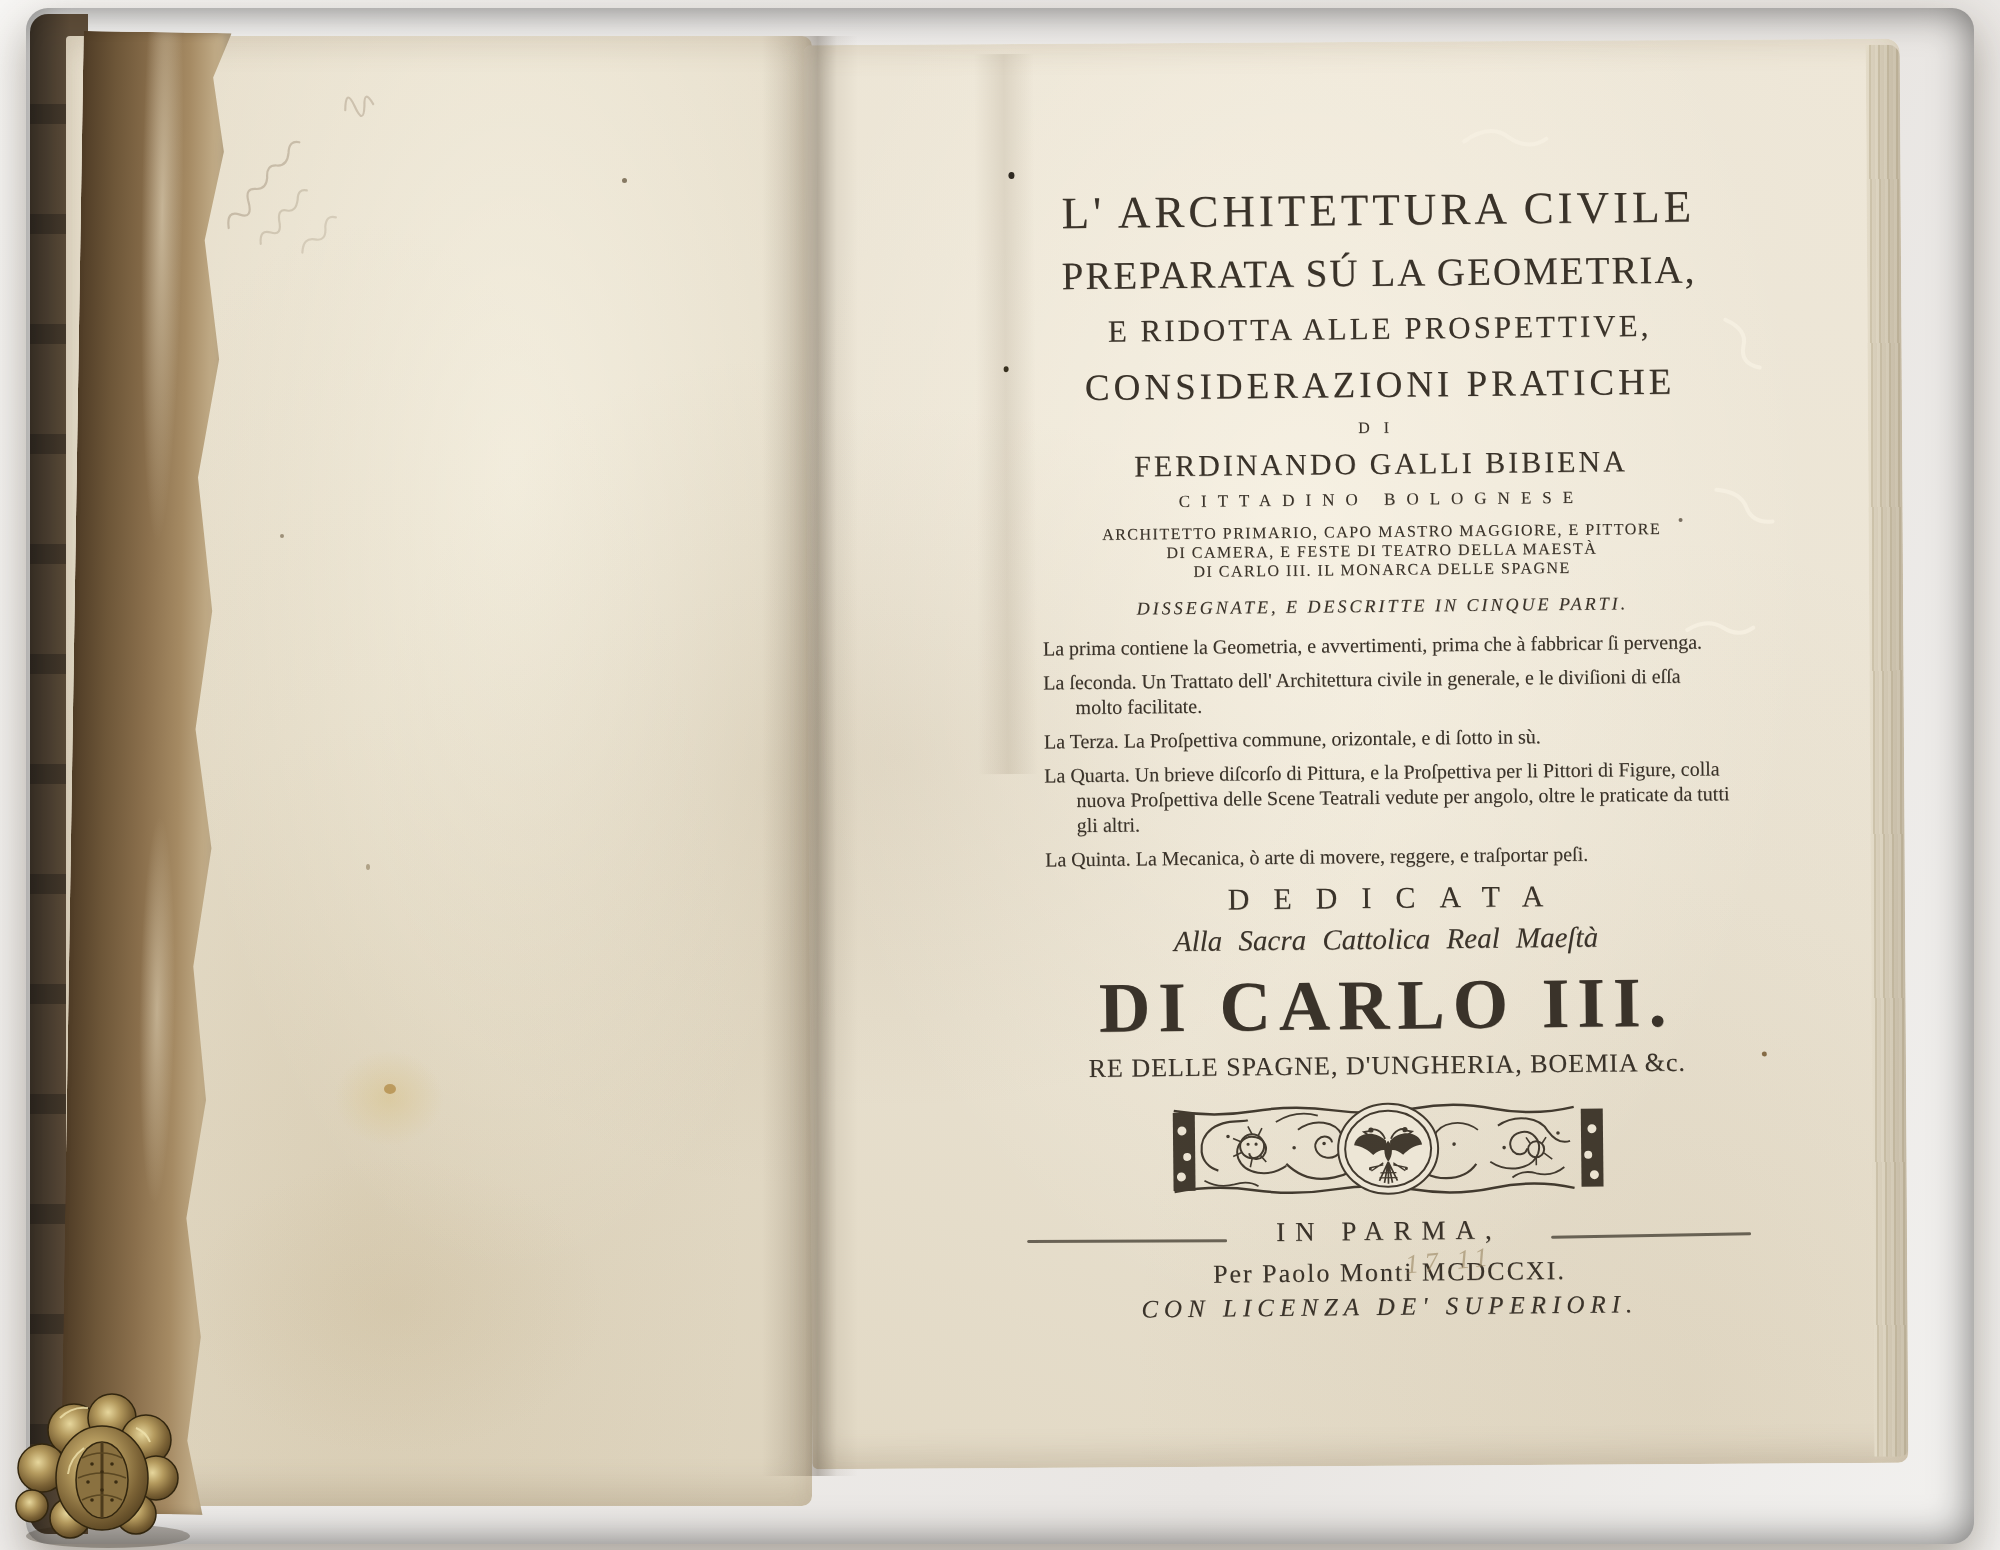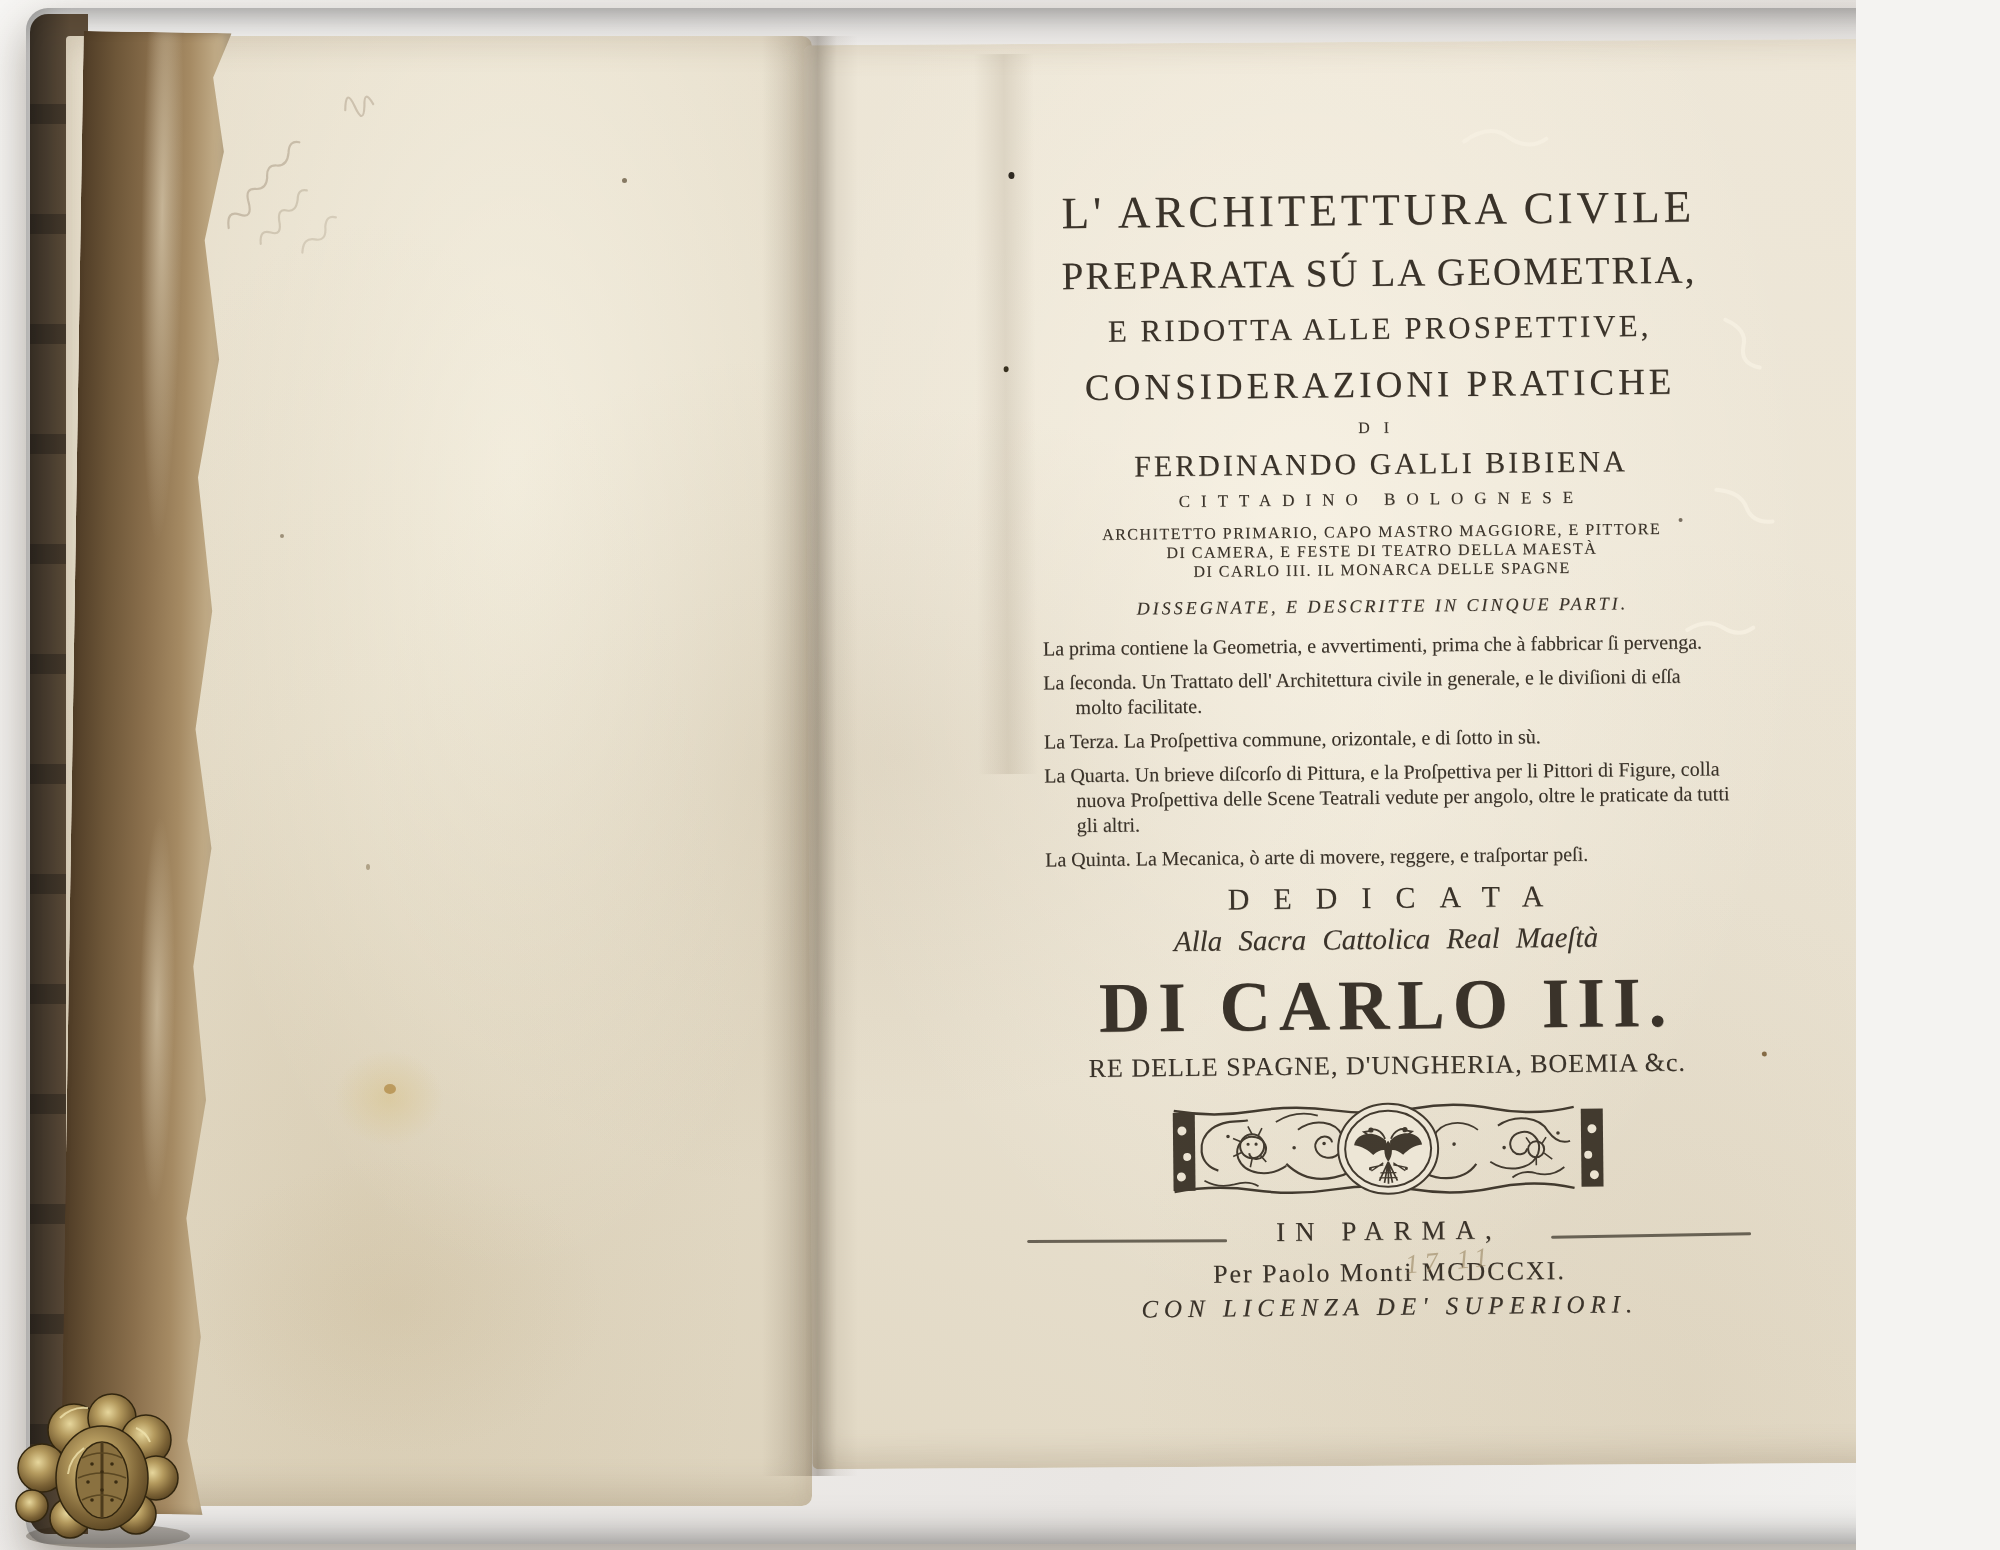--- a/index.html
+++ b/index.html
@@ -1,18 +1,18 @@
 <!DOCTYPE html>
 <html><head>
 <meta charset="utf-8">
 <style>
   html,body { margin:0; padding:0; }
   body { background:#f4f3f1; font-family:"Liberation Serif","DejaVu Serif",serif; }
 
-  .photo { position:relative; width:1856px; height:1550px; overflow:hidden;
+  .photo { position:relative; width:2000px; height:1550px; overflow:hidden;
            background:linear-gradient(115deg,#f7f6f4 0%,#efedeb 30%,#e9e6e3 70%,#f2f1ef 100%); }
 
   
   .cover { position:absolute; left:26px; top:8px; width:1948px; height:1536px;
            border-radius:22px;
            background:
              radial-gradient(ellipse at 12% 40%, #5a452e 0%, rgba(90,69,46,0) 35%),
              radial-gradient(ellipse at 90% 80%, #463télé télé 0, rgba(0,0,0,0) 0),
              linear-gradient(100deg,#3a2c1c,#241b12 40%,#2e2315 75%,#1d150c);
            box-shadow:0 18px 45px rgba(60,48,30,.38), inset 0 0 40px rgba(0,0,0,.55); }

